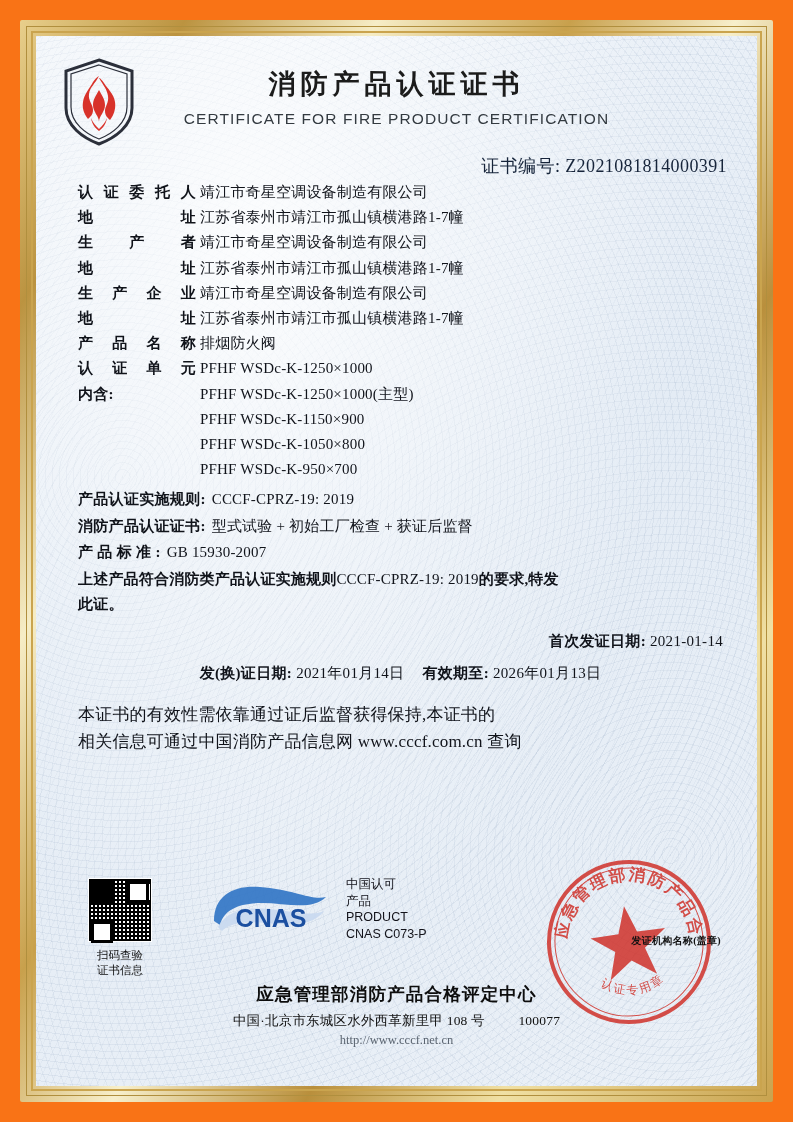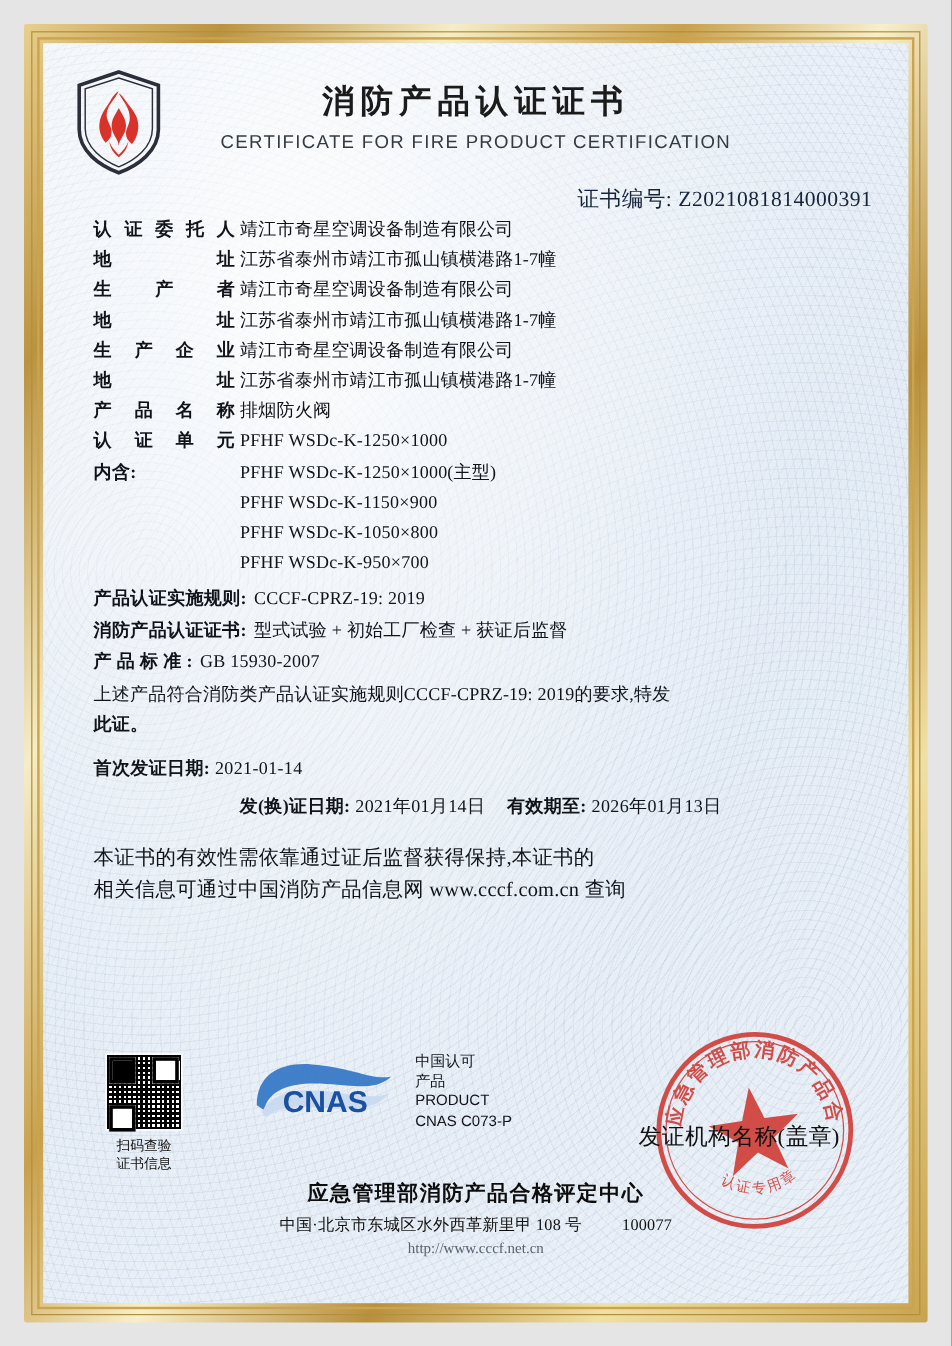--- a/index.html
+++ b/index.html
@@ -12,21 +12,21 @@
     height: 1122px;
     overflow: hidden;
     font-family: "Liberation Serif", "DejaVu Serif", serif;
   }
 
   
   .page {
     position: relative;
     width: 793px;
     height: 1122px;
-    background: #e5e5e5;
+    background: #f97316;
     box-sizing: border-box;
   }
   .frame-outer {
     position: absolute;
     left: 10px; top: 10px; right: 10px; bottom: 10px;
     background:
       linear-gradient(135deg,
         #f3e2a8 0%, #d9b košt 0%, #e7cd86 8%,
         #b8913f 20%, #f7eec2 32%, #caa24f 46%,
         #f6ecbb 58%, #bb9441 72%, #efdfa2 86%, #c9a14d 100%);
@@ -169,24 +169,24 @@
   }
   .inline-val {
     letter-spacing: 0.2px;
   }
 
   .para {
     line-height: 25px;
     letter-spacing: 0.2px;
     margin-top: 4px;
   }
-  .para b { font-weight: normal; }
+  .para b { font-weight: bold; }
 
   .center-line {
-    text-align: left;
+    text-align: right;
     margin-top: 12px;
     line-height: 24px;
     letter-spacing: 0.3px;
   }
   .center-line .b { font-weight: bold; }
 
   .date-row {
     display: flex;
     justify-content: center;
     gap: 18px;
@@ -278,23 +278,23 @@
     right: 34px;
     top: -24px;
     width: 188px;
     height: 188px;
   }
   .issuer {
     position: absolute;
     right: 36px;
     top: 62px;
     width: 210px;
-    text-align: center;
-    font-size: 19px;
-    font-weight: normal;
+    text-align: right;
+    font-size: 10px;
+    font-weight: bold;
     color: #111;
     letter-spacing: 0.3px;
   }
 
   .org {
     position: absolute;
     left: 0; right: 0;
     bottom: 66px;
     text-align: center;
     font-size: 17.5px;

